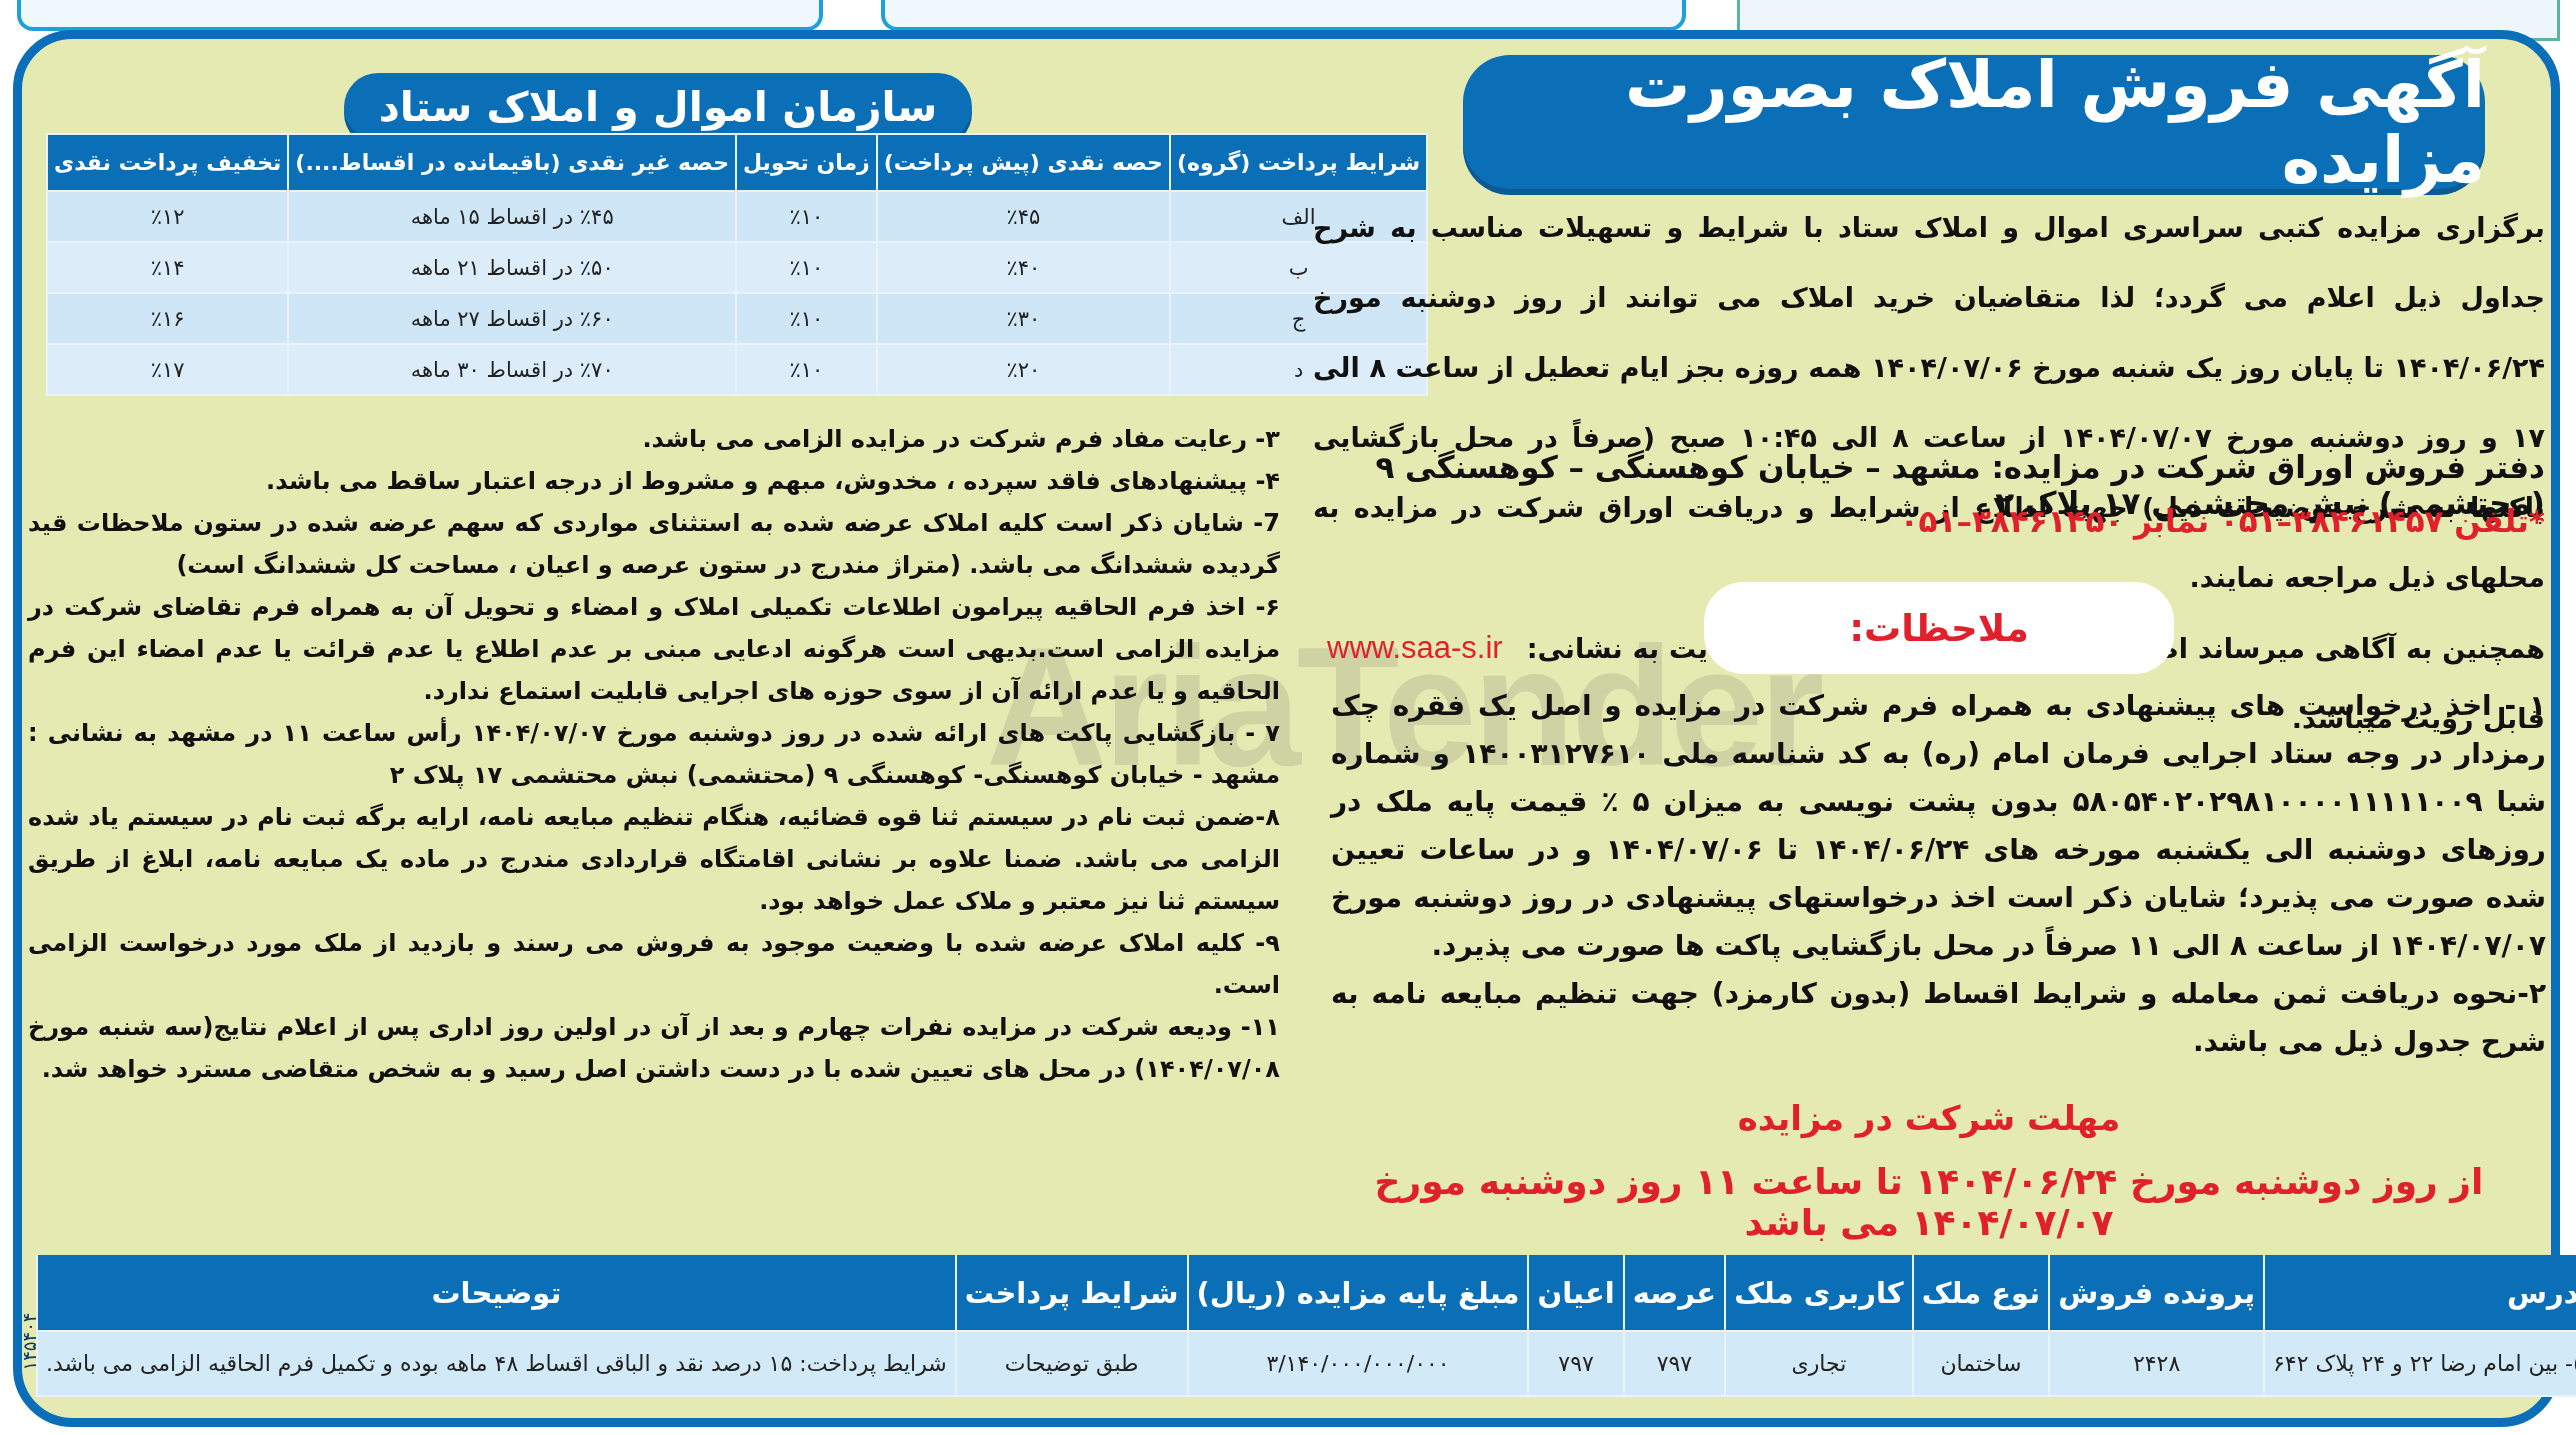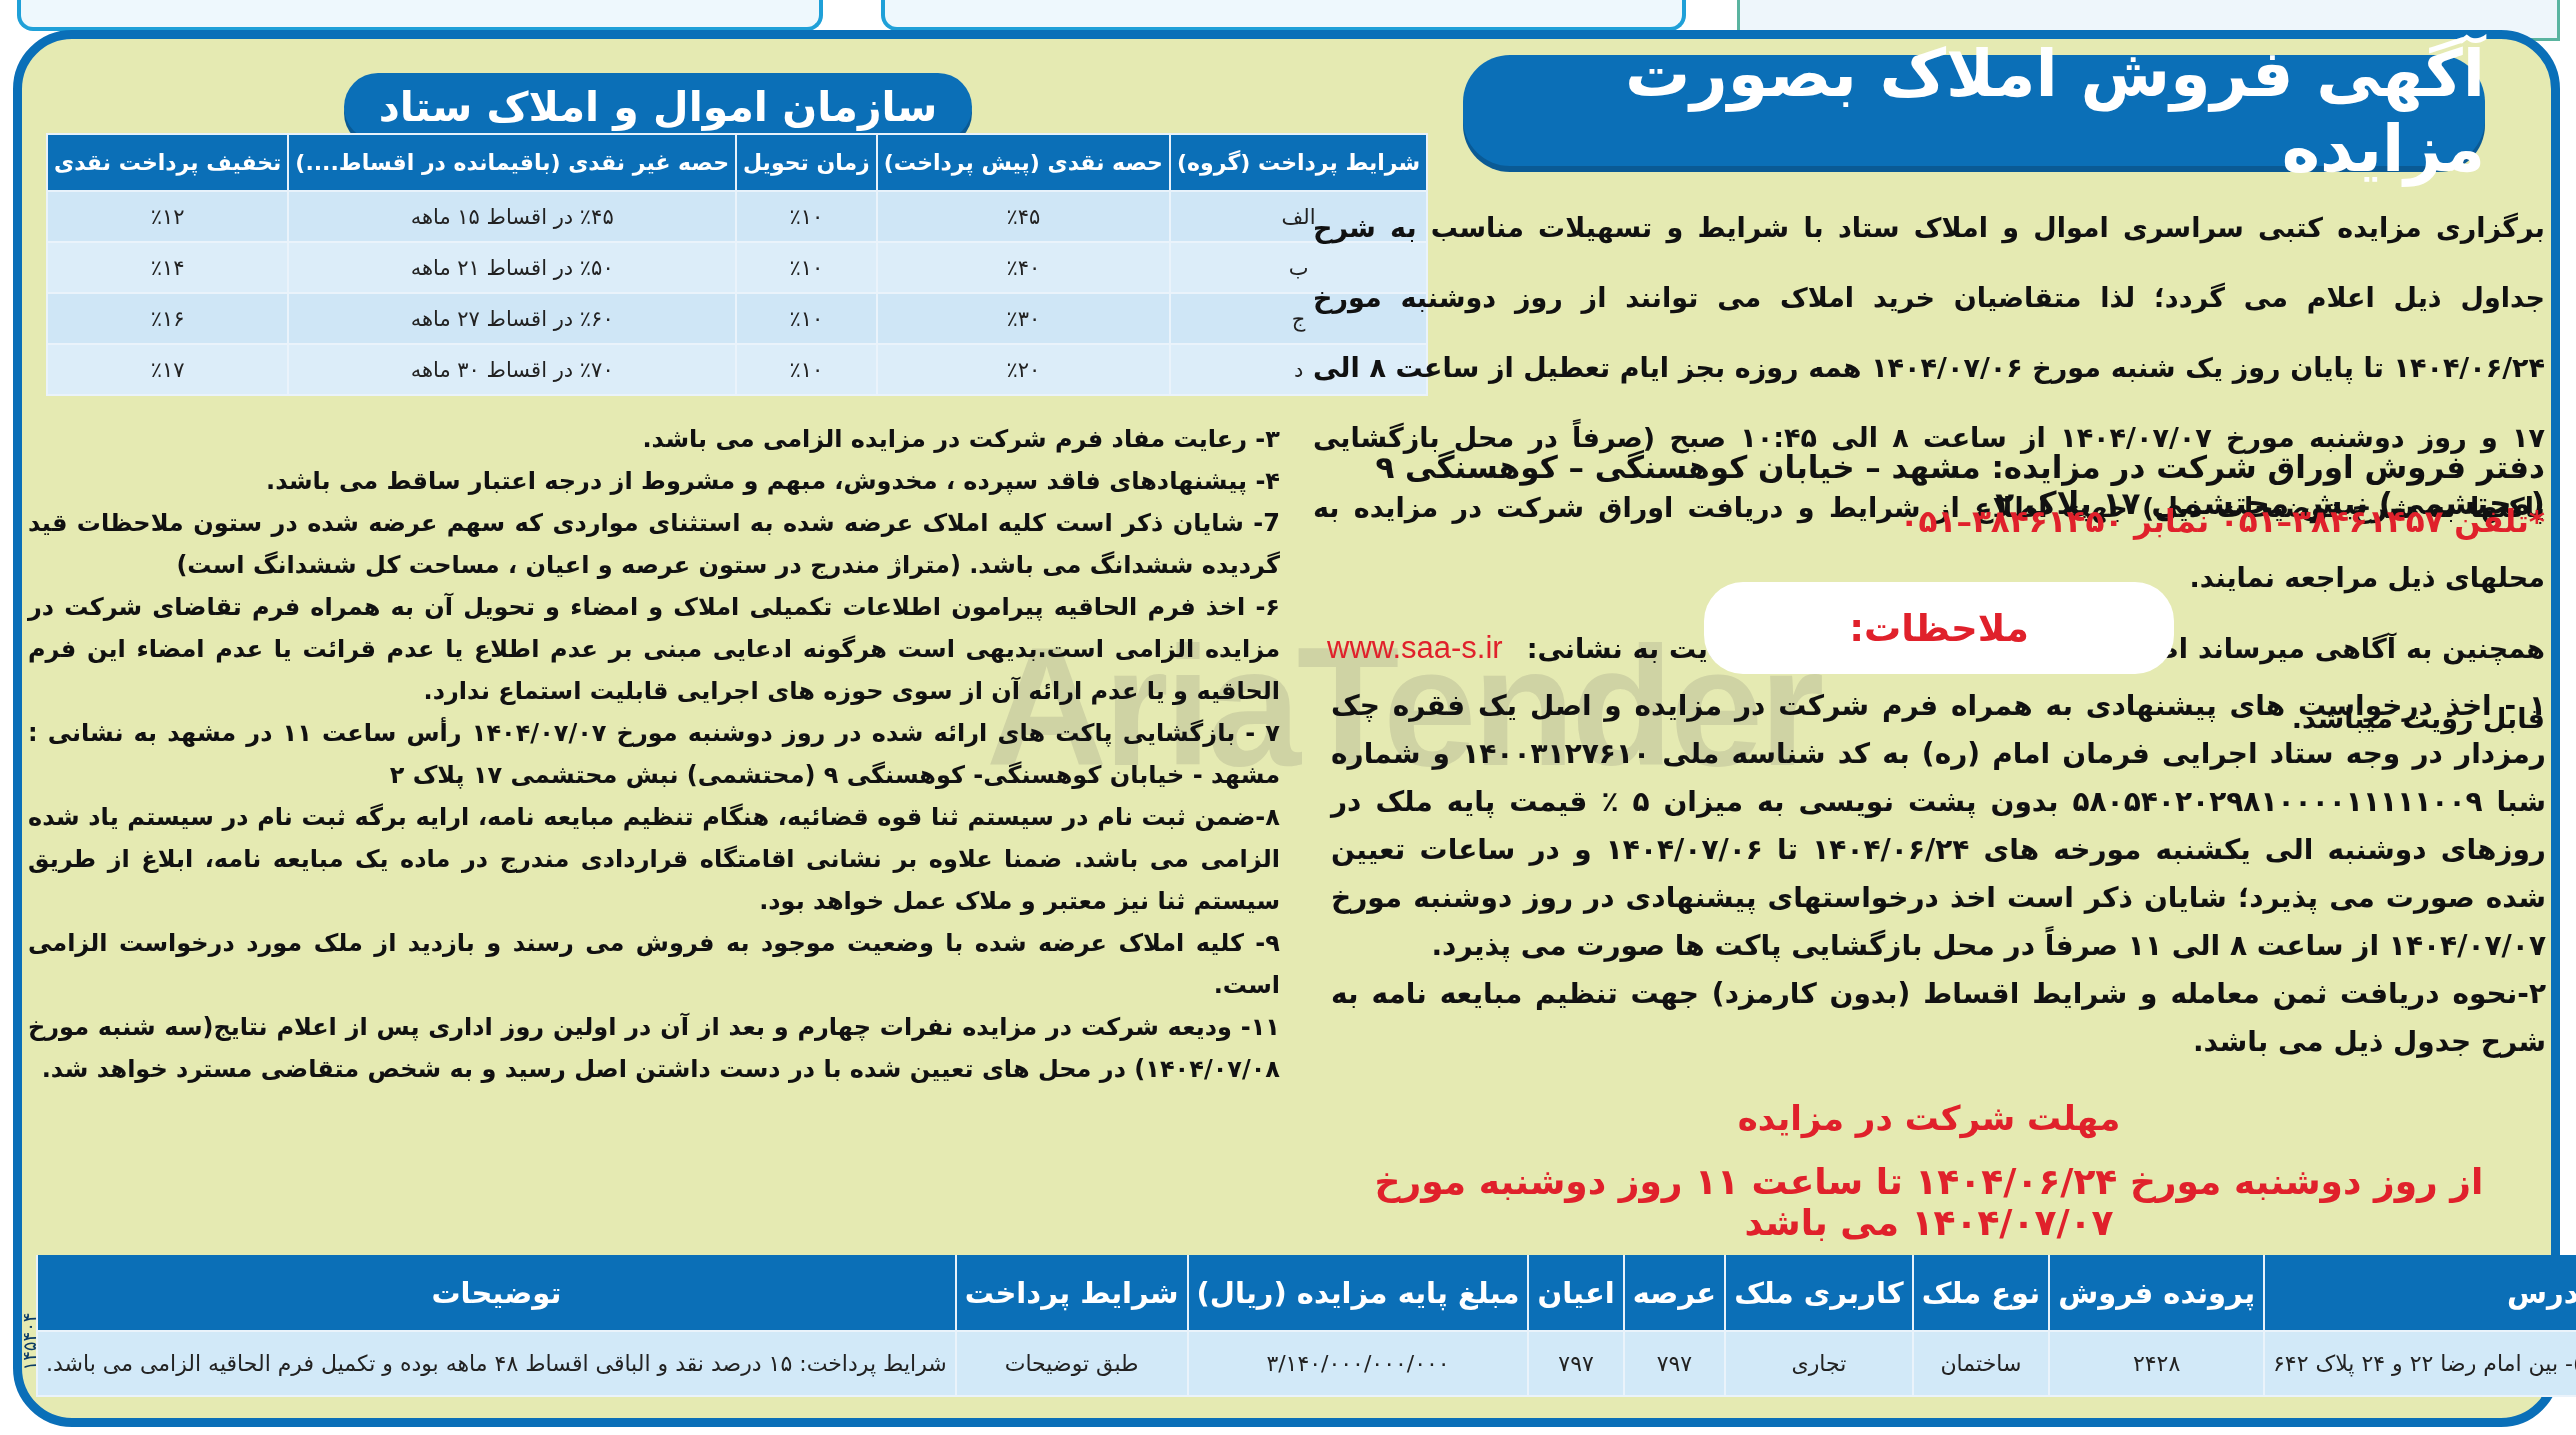--- a/index.html
+++ b/index.html
@@ -1,21 +1,21 @@
 <!DOCTYPE html>
 <html><head>
 <meta charset="utf-8">
 <style>
   html,body{margin:0;padding:0;}
   body{width:2576px;height:1435px;background:#ffffff;position:relative;overflow:hidden;font-family:"DejaVu Sans",sans-serif;direction:rtl;}
   .topbox{position:absolute;top:-10px;height:41px;border:4px solid #1fa0d8;border-top:none;border-radius:0 0 16px 16px;background:#eef8fd;box-sizing:border-box;}
   .topbox.alt{border:3px solid #5ab4a0;border-top:none;border-radius:0;background:#eef6fb;height:51px;}
   .frame{position:absolute;left:13px;top:30px;width:2547px;height:1397px;box-sizing:border-box;border:9px solid #0a6fb8;border-radius:59px;background:#e5eab2;}
   .pill{position:absolute;background:#0b6fb7;border-radius:47px;color:#fff;display:flex;align-items:center;justify-content:center;font-weight:bold;box-shadow:0 6px 0 #0a5a95;}
-  .pill.title-right{left:1463px;top:55px;width:1022px;height:111px;font-size:65px;}
+  .pill.title-right{left:1463px;top:55px;width:1022px;height:134px;font-size:65px;}
   .pill.title-left{left:344px;top:41px;width:628px;height:68px;font-size:41px;margin-top:32px;}
   table{border-collapse:collapse;font-family:"DejaVu Sans",sans-serif;}
   .pay-table{position:absolute;left:46px;top:133px;width:1212px;}
   .pay-table th{background:#0b6fb7;color:#fff;font-size:22px;font-weight:bold;height:55px;border:2px solid #e8f2fb;padding:0 6px;white-space:nowrap;}
   .pay-table td{background:#cfe6f6;color:#222;font-size:21px;text-align:center;height:47px;border:2px solid #eaf3fb;}
   .pay-table tr:nth-child(even) td{background:#dcedf9;}
   .text-block{position:absolute;color:#111;font-weight:bold;text-align:justify;text-align-last:right;}
   .intro{left:1313px;top:193px;width:1232px;font-size:27px;line-height:70px;}
   .intro p{margin:0;}
   .site{color:#e0212b;font-family:"Liberation Sans",sans-serif;font-weight:normal;direction:ltr;unicode-bidi:embed;margin:0 14px;font-size:31px;}

